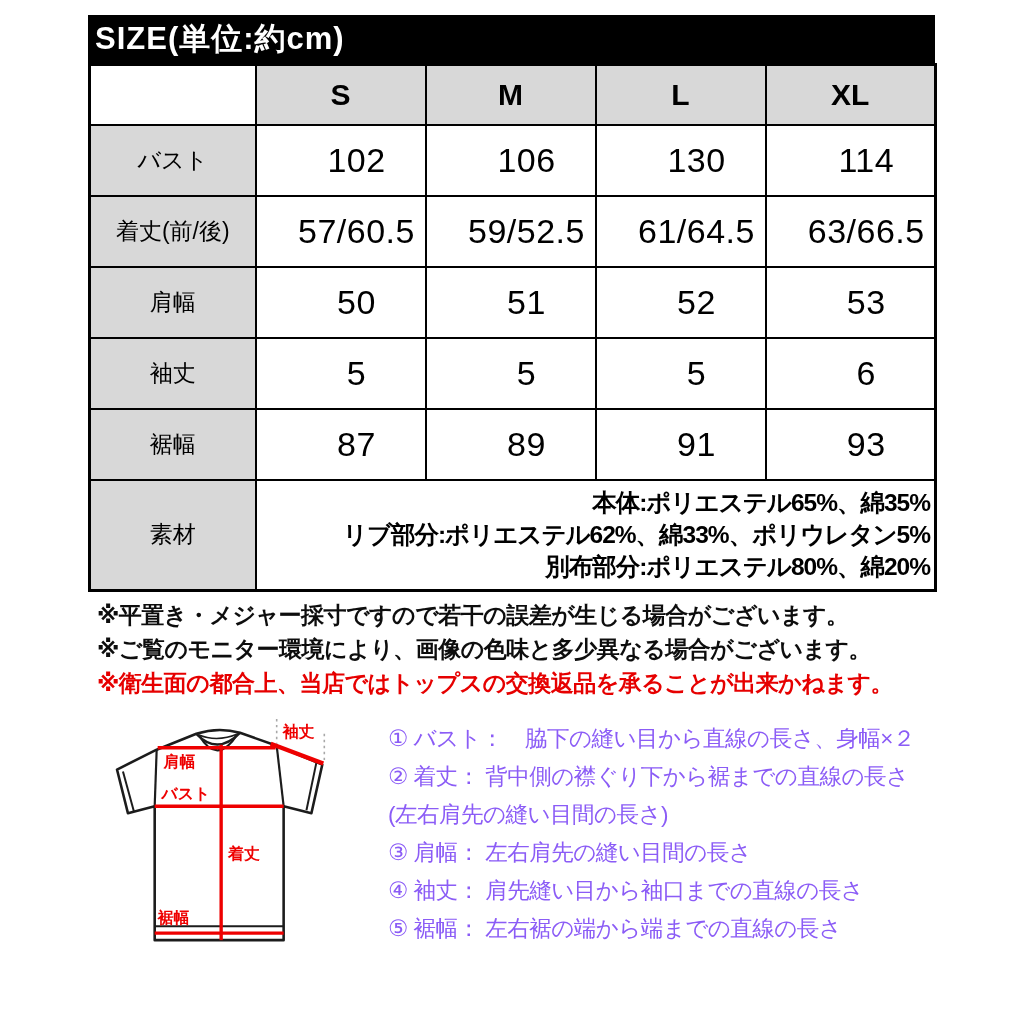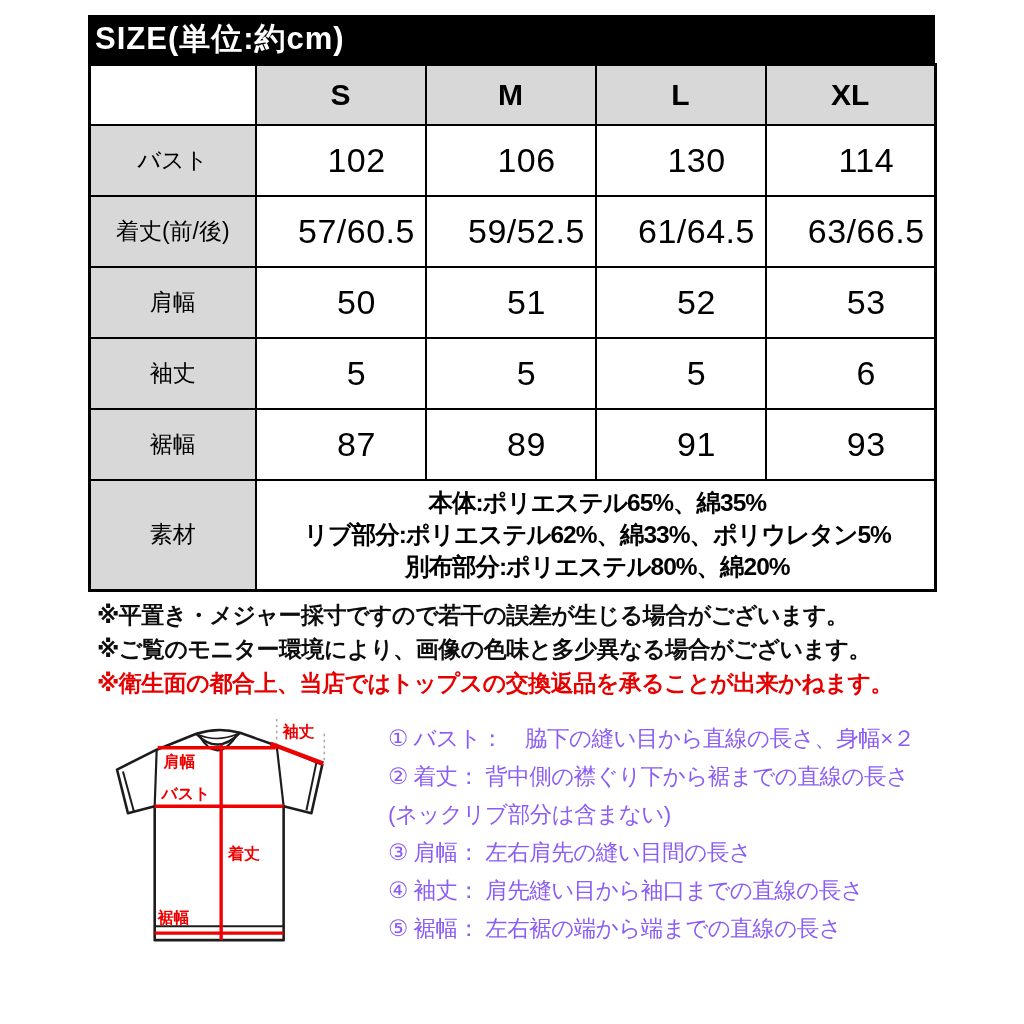--- a/index.html
+++ b/index.html
@@ -53,21 +53,21 @@
   tr.data-row td {
     background: #ffffff;
     font-size: 34px;
     font-weight: 500;
     letter-spacing: 0.5px;
     padding-left: 32px;
   }
   tr.material-row { height: 108px; }
   tr.material-row th { background: #d8d8d8; font-size: 23px; font-weight: 500; }
   tr.material-row td {
-    text-align: center;
+    text-align: right;
     padding: 6px 4px 6px 8px;
     font-size: 24.5px;
     font-weight: 600;
     letter-spacing: -1px;
     line-height: 1.32;
     white-space: nowrap;
   }
   
   .notes {
     margin-top: 6px;
@@ -212,20 +212,20 @@
         <text x="64" y="55" class="tee-label">肩幅</text>
         <text x="62" y="88" class="tee-label">バスト</text>
         <text x="129" y="148" class="tee-label">着丈</text>
         <text x="184" y="25" class="tee-label">袖丈</text>
         <text x="58" y="213" class="tee-label">裾幅</text>
       </svg>
     </div>
     <div class="measure-list">
       <div>① バスト：　脇下の縫い目から直線の長さ、身幅×２</div>
       <div>② 着丈： 背中側の襟ぐり下から裾までの直線の長さ</div>
-      <div>(ネックリブ部分は含まない)</div>
+      <div>(左右肩先の縫い目間の長さ)</div>
       <div>③ 肩幅： 左右肩先の縫い目間の長さ</div>
       <div>④ 袖丈： 肩先縫い目から袖口までの直線の長さ</div>
       <div>⑤ 裾幅： 左右裾の端から端までの直線の長さ</div>
     </div>
   </div>
 
 </div>
 
 </body></html>

